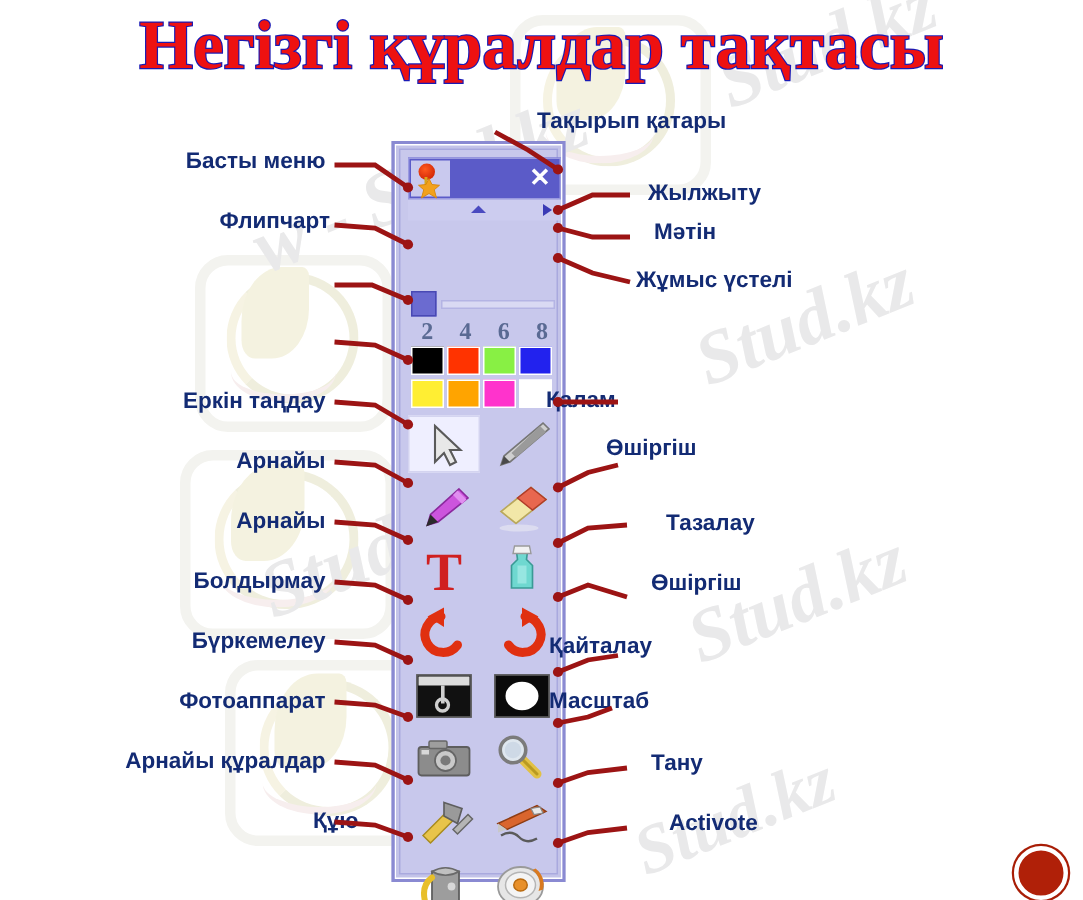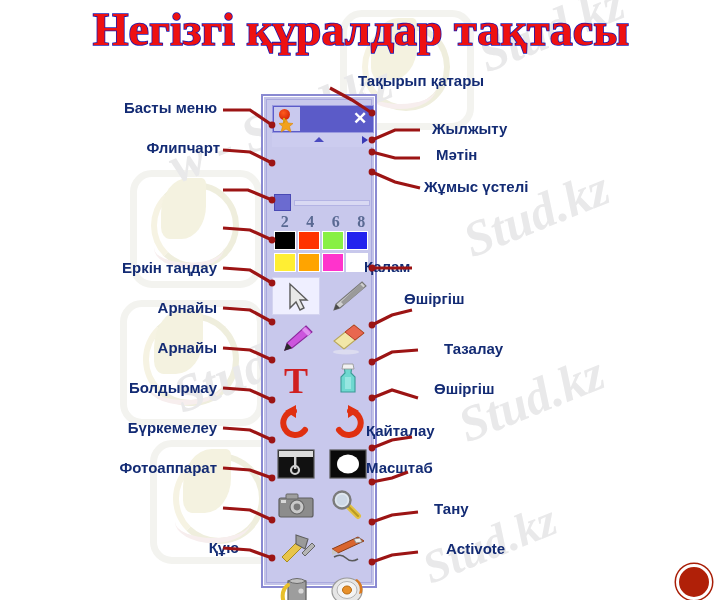--- a/index.html
+++ b/index.html
@@ -273,20 +273,21 @@
   </svg>
 
   <div class="label l" style="right:505px;top:99px;">Басты меню</div>
   <div class="label l" style="right:502px;top:139px;">Флипчарт</div>
   <div class="label l" style="right:505px;top:259px;">Еркін таңдау</div>
   <div class="label l" style="right:505px;top:299px;">Арнайы</div>
   <div class="label l" style="right:505px;top:339px;">Арнайы</div>
   <div class="label l" style="right:505px;top:379px;">Болдырмау</div>
   <div class="label l" style="right:505px;top:419px;">Бүркемелеу</div>
   <div class="label l" style="right:505px;top:459px;">Фотоаппарат</div>
+  <div class="label l" style="right:505px;top:499px;">Арнайы құралдар</div>
   <div class="label l" style="right:483px;top:539px;">Құю</div>
 
   <div class="label r" style="left:358px;top:72px;">Тақырып қатары</div>
   <div class="label r" style="left:432px;top:120px;">Жылжыту</div>
   <div class="label r" style="left:436px;top:146px;">Мәтін</div>
   <div class="label r" style="left:424px;top:178px;">Жұмыс үстелі</div>
   <div class="label r" style="left:364px;top:258px;">Қалам</div>
   <div class="label r" style="left:404px;top:290px;">Өшіргіш</div>
   <div class="label r" style="left:444px;top:340px;">Тазалау</div>
   <div class="label r" style="left:434px;top:380px;">Өшіргіш</div>

